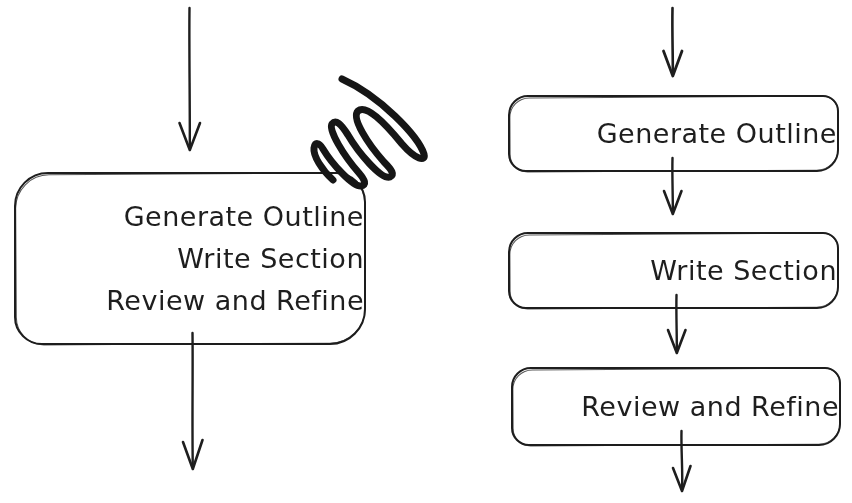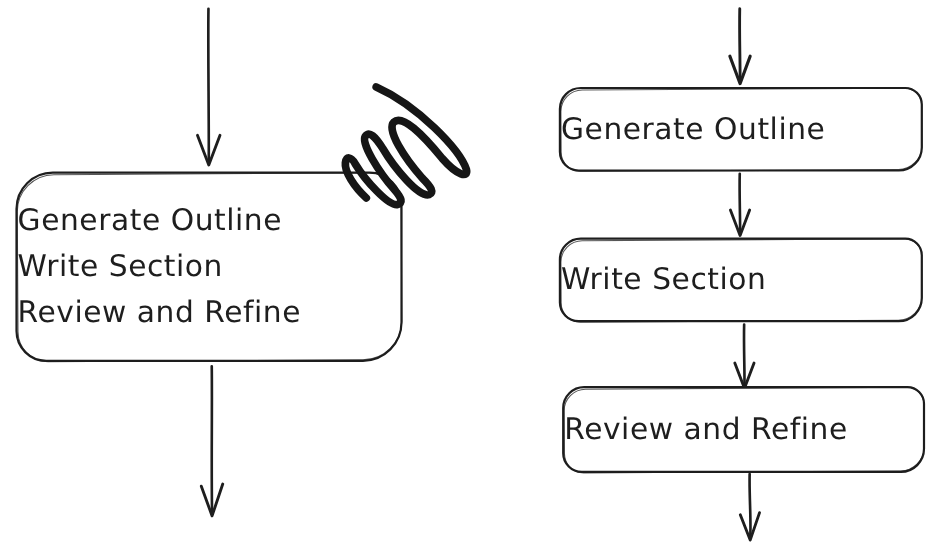--- a/index.html
+++ b/index.html
@@ -19,23 +19,24 @@
   .abs { position: absolute; }
 
   
   .sketch-box {
     position: absolute;
     border: 2.4px solid #1e1e1e;
     background: #ffffff;
     box-sizing: border-box;
     display: flex;
     flex-direction: column;
-    align-items: flex-start;
+    align-items: flex-end;
     justify-content: center;
     text-align: center;
+    margin-top: 16px;
   }
   .sketch-box::after {
     content: "";
     position: absolute;
     inset: -1px;
     border: 1.4px solid rgba(30,30,30,0.75);
     border-radius: inherit;
     transform: rotate(-0.35deg) translate(0.5px, 0.5px);
     pointer-events: none;
   }

